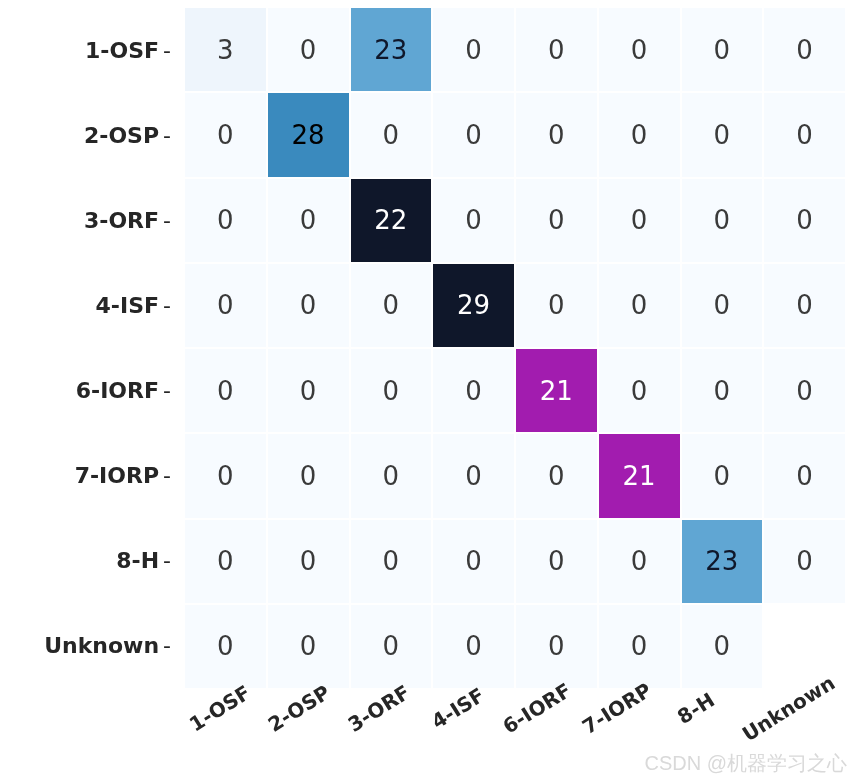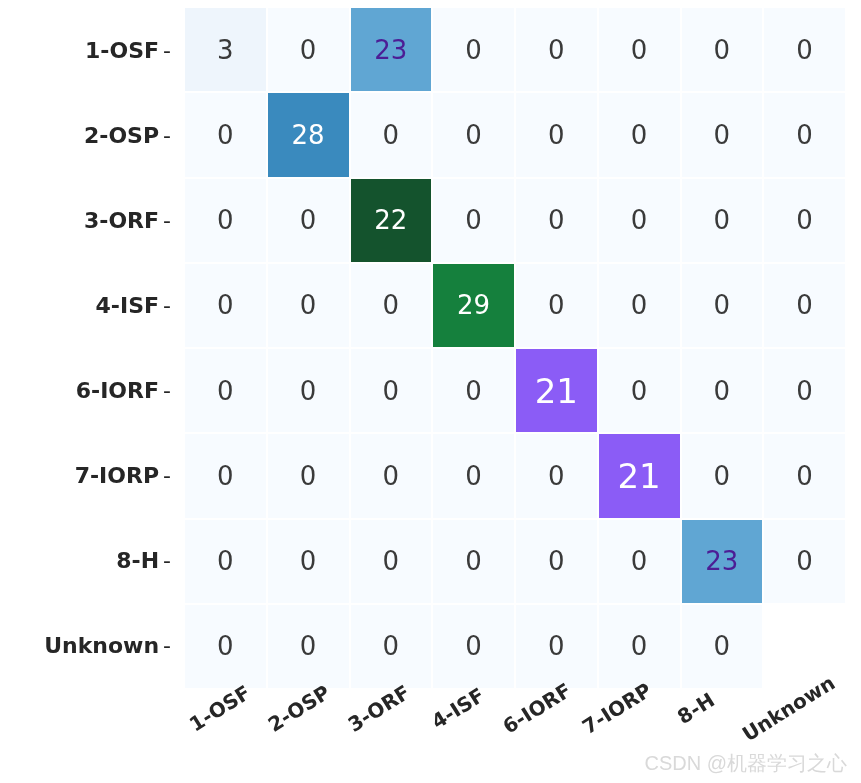--- a/index.html
+++ b/index.html
@@ -24,25 +24,25 @@
   }
   .cell {
     display: flex;
     align-items: center;
     justify-content: center;
     font-size: 26px;
     color: #3a3a3a;
   }
   .cell.v0 { background: #f7fbff; color: #3a3a3a; }
   .cell.v3 { background: #eef5fc; color: #3a3a3a; }
-  .cell.v21 { background: #8b5cf6; color: #ffffff; font-size: 34px;}
-  .cell.v22 { background: #14532d; color: #ffffff; }
-  .cell.v23 { background: #60a6d3; color: #4c1d95; }
-  .cell.v28 { background: #3a8abe; color: #ffffff; }
-  .cell.v29 { background: #15803d; color: #ffffff; }
+  .cell.v21 { background: #a21caf; color: #ffffff; font-size: 26px;}
+  .cell.v22 { background: #0f172a; color: #ffffff; }
+  .cell.v23 { background: #60a6d3; color: #0f172a; }
+  .cell.v28 { background: #3a8abe; color: #000000; }
+  .cell.v29 { background: #0f172a; color: #ffffff; }
   .cell.v30 { background: #2f7cb1; color: #ffffff; }
 
   .y-labels {
     position: absolute;
     left: 0;
     top: 8px;
     width: 175px;
     height: 680px;
     display: grid;
     grid-template-rows: repeat(8, 1fr);

